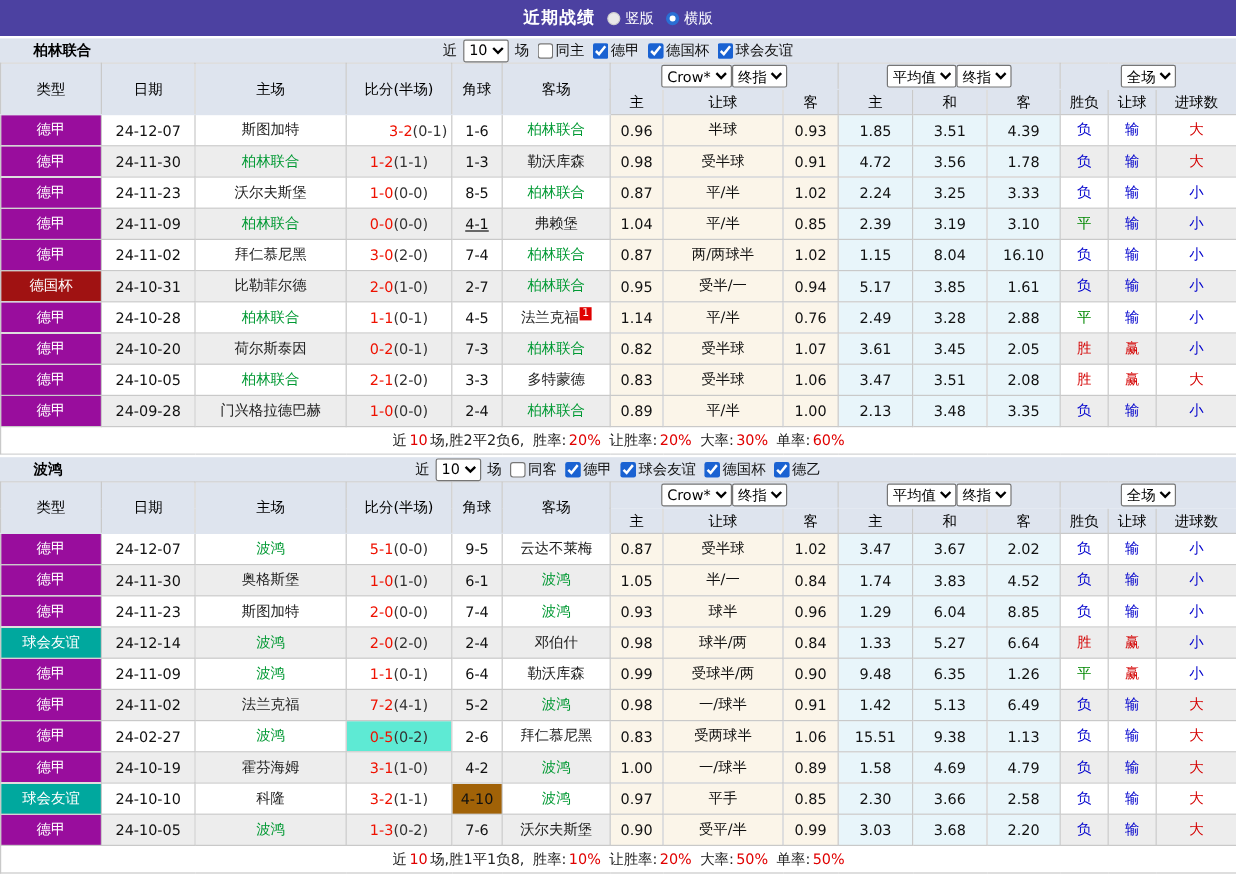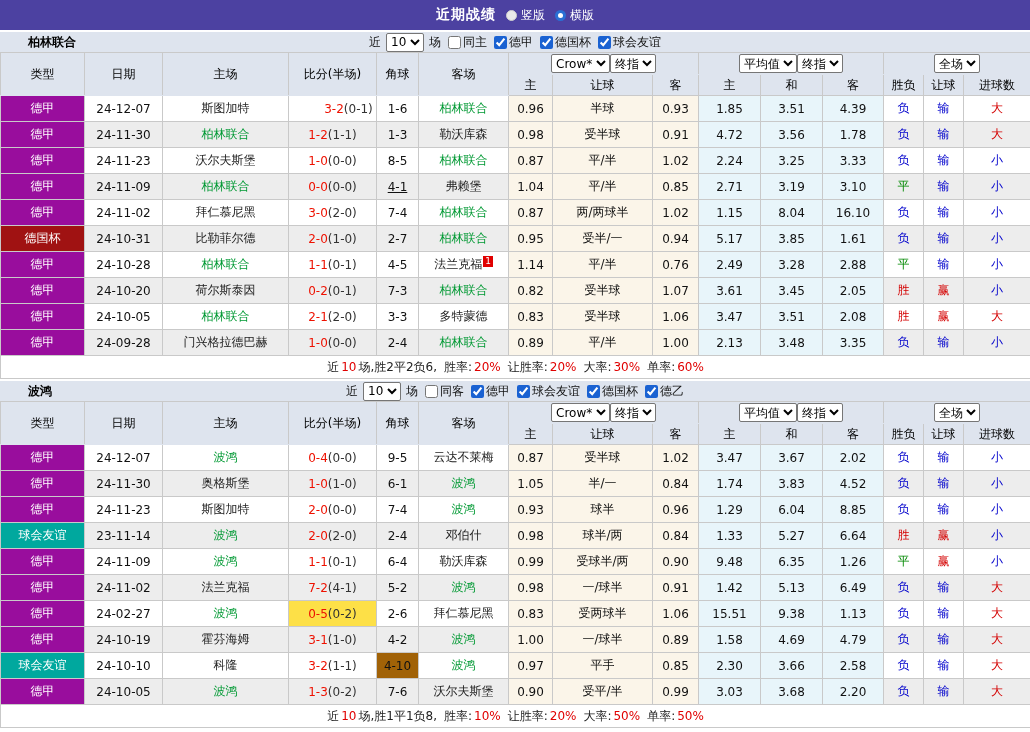--- a/index.html
+++ b/index.html
@@ -164,21 +164,21 @@
         <tr>
           <td style="background: rgb(153, 13, 157); color: rgb(255, 255, 255);">德甲</td>
           <td style="background: rgb(237, 237, 237);">24-11-09</td>
           <td style="background: rgb(237, 237, 237); color: rgb(0, 153, 51);">柏林联合</td>
           <td style="background: rgb(237, 237, 237);"><span style="color: rgb(238, 17, 0);">0-0</span><span style="color: rgb(51, 51, 51);">(0-0)</span></td>
           <td style="background: rgb(237, 237, 237); text-decoration: underline;">4-1</td>
           <td style="background: rgb(237, 237, 237); color: rgb(34, 34, 34);"><span>弗赖堡</span></td>
           <td class="odds">1.04</td>
           <td class="odds">平/半</td>
           <td class="odds">0.85</td>
-          <td class="avg">2.71</td>
+          <td class="avg">2.39</td>
           <td class="avg">3.19</td>
           <td class="avg">3.10</td>
           <td style="background: rgb(237, 237, 237); color: rgb(0, 136, 0);">平</td>
           <td style="background: rgb(237, 237, 237); color: rgb(0, 0, 204);">输</td>
           <td style="background: rgb(237, 237, 237); color: rgb(0, 0, 204);">小</td>
         </tr>
         <tr>
           <td style="background: rgb(153, 13, 157); color: rgb(255, 255, 255);">德甲</td>
           <td style="background: rgb(255, 255, 255);">24-11-02</td>
           <td style="background: rgb(255, 255, 255); color: rgb(34, 34, 34);">拜仁慕尼黑</td>
@@ -338,21 +338,21 @@
           <th>胜负</th>
           <th>让球</th>
           <th>进球数</th>
         </tr>
       </thead>
       <tbody>
         <tr>
           <td style="background: rgb(153, 13, 157); color: rgb(255, 255, 255);">德甲</td>
           <td style="background: rgb(255, 255, 255);">24-12-07</td>
           <td style="background: rgb(255, 255, 255); color: rgb(0, 153, 51);">波鸿</td>
-          <td style="background: rgb(255, 255, 255);"><span style="color: rgb(238, 17, 0);">0-4</span><span style="color: rgb(51, 51, 51);">(0-0)</span></td>
+          <td style="background: rgb(255, 255, 255);"><span style="color: rgb(238, 17, 0);">5-1</span><span style="color: rgb(51, 51, 51);">(0-0)</span></td>
           <td style="background: rgb(255, 255, 255);">9-5</td>
           <td style="background: rgb(255, 255, 255); color: rgb(34, 34, 34);"><span>云达不莱梅</span></td>
           <td class="odds">0.87</td>
           <td class="odds">受半球</td>
           <td class="odds">1.02</td>
           <td class="avg">3.47</td>
           <td class="avg">3.67</td>
           <td class="avg">2.02</td>
           <td style="background: rgb(255, 255, 255); color: rgb(0, 0, 204);">负</td>
           <td style="background: rgb(255, 255, 255); color: rgb(0, 0, 204);">输</td>
@@ -387,21 +387,21 @@
           <td class="odds">0.96</td>
           <td class="avg">1.29</td>
           <td class="avg">6.04</td>
           <td class="avg">8.85</td>
           <td style="background: rgb(255, 255, 255); color: rgb(0, 0, 204);">负</td>
           <td style="background: rgb(255, 255, 255); color: rgb(0, 0, 204);">输</td>
           <td style="background: rgb(255, 255, 255); color: rgb(0, 0, 204);">小</td>
         </tr>
         <tr>
           <td style="background: rgb(0, 168, 158); color: rgb(255, 255, 255);">球会友谊</td>
-          <td style="background: rgb(237, 237, 237);">23-11-14</td>
+          <td style="background: rgb(237, 237, 237);">24-12-14</td>
           <td style="background: rgb(237, 237, 237); color: rgb(0, 153, 51);">波鸿</td>
           <td style="background: rgb(237, 237, 237);"><span style="color: rgb(238, 17, 0);">2-0</span><span style="color: rgb(51, 51, 51);">(2-0)</span></td>
           <td style="background: rgb(237, 237, 237);">2-4</td>
           <td style="background: rgb(237, 237, 237); color: rgb(34, 34, 34);"><span>邓伯什</span></td>
           <td class="odds">0.98</td>
           <td class="odds">球半/两</td>
           <td class="odds">0.84</td>
           <td class="avg">1.33</td>
           <td class="avg">5.27</td>
           <td class="avg">6.64</td>
@@ -440,21 +440,21 @@
           <td class="avg">5.13</td>
           <td class="avg">6.49</td>
           <td style="background: rgb(237, 237, 237); color: rgb(0, 0, 204);">负</td>
           <td style="background: rgb(237, 237, 237); color: rgb(0, 0, 204);">输</td>
           <td style="background: rgb(237, 237, 237); color: rgb(212, 0, 0);">大</td>
         </tr>
         <tr>
           <td style="background: rgb(153, 13, 157); color: rgb(255, 255, 255);">德甲</td>
           <td style="background: rgb(255, 255, 255);">24-02-27</td>
           <td style="background: rgb(255, 255, 255); color: rgb(0, 153, 51);">波鸿</td>
-          <td style="background: #fde047;"><span style="color: rgb(238, 17, 0);">0-5</span><span style="color: rgb(51, 51, 51);">(0-2)</span></td>
+          <td style="background: #5eead4;"><span style="color: rgb(238, 17, 0);">0-5</span><span style="color: rgb(51, 51, 51);">(0-2)</span></td>
           <td style="background: rgb(255, 255, 255);">2-6</td>
           <td style="background: rgb(255, 255, 255); color: rgb(34, 34, 34);"><span>拜仁慕尼黑</span></td>
           <td class="odds">0.83</td>
           <td class="odds">受两球半</td>
           <td class="odds">1.06</td>
           <td class="avg">15.51</td>
           <td class="avg">9.38</td>
           <td class="avg">1.13</td>
           <td style="background: rgb(255, 255, 255); color: rgb(0, 0, 204);">负</td>
           <td style="background: rgb(255, 255, 255); color: rgb(0, 0, 204);">输</td>

